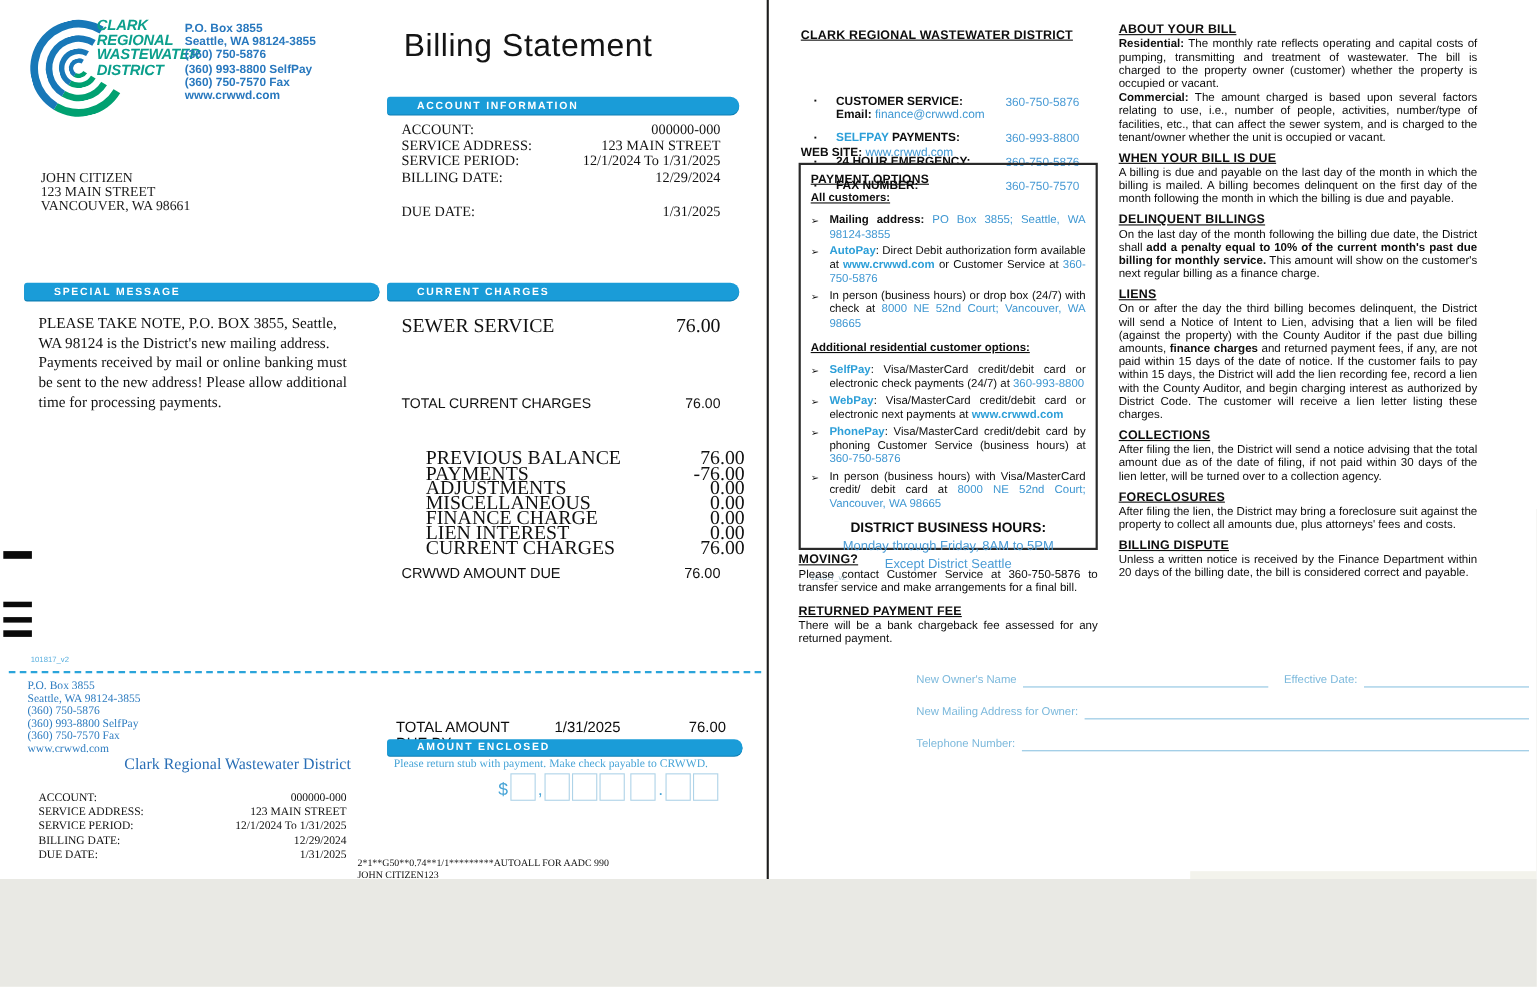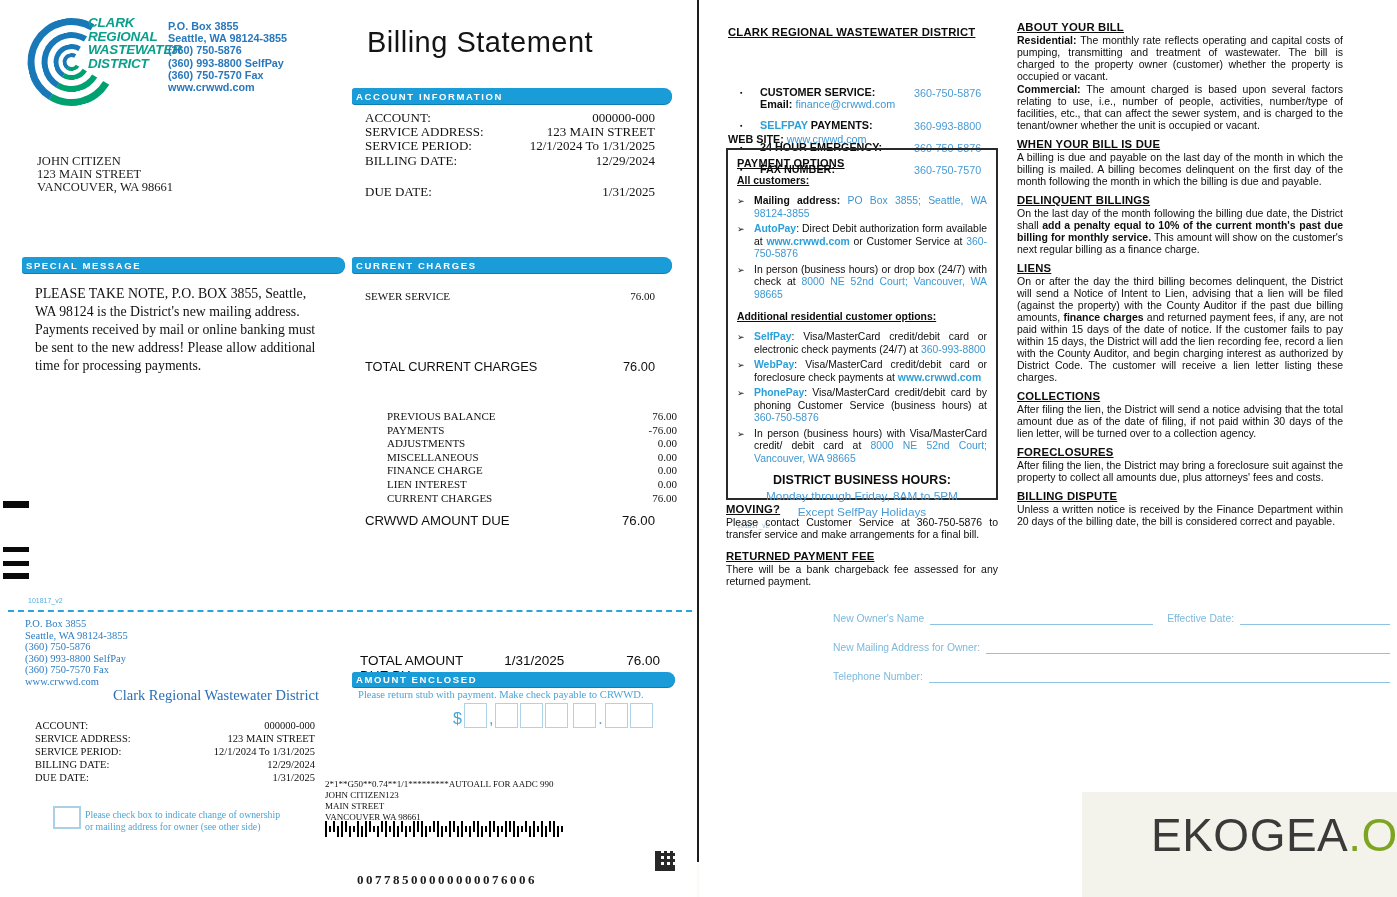--- a/index.html
+++ b/index.html
@@ -1,29 +1,29 @@
 <!DOCTYPE html>
 <html><head>
 <meta charset="utf-8">
 <style>
   html,body{margin:0;padding:0;background:#e9e9e4;}
-  #canvas{position:relative;width:1397px;height:897px;background:#fbfbf6;overflow:hidden;
+  #canvas{position:relative;width:1397px;height:799px;background:#fbfbf6;overflow:hidden;
           font-family:"Liberation Sans",sans-serif;color:#111;}
   .abs{position:absolute;}
   .leftpage{left:0;top:0;width:697px;height:897px;background:#fff;}
   .rightpage{left:699px;top:0;width:698px;height:897px;background:#fff;}
   .divider{left:697px;top:0;width:2px;height:862px;background:#1d1d1d;}
   .graypanel{left:1082px;top:792px;width:315px;height:105px;background:#f3f3ec;}
 
   .serif{font-family:"Liberation Serif",serif;}
 
   
   .hbar{height:16px;background:#1a9cd8;border-radius:3px 9px 9px 3px;color:#fff;
         font-weight:bold;font-size:9.5px;letter-spacing:1.6px;line-height:17px;
-        padding-left:4px;box-sizing:border-box;box-shadow:0 1px 0 #0e7fb4;}
+        padding-left:27px;box-sizing:border-box;box-shadow:0 1px 0 #0e7fb4;}
 
   
   .logobox{left:28px;top:10px;width:150px;height:110px;}
   .rings{position:absolute;left:0px;top:8px;width:88px;height:92px;transform:rotate(-14deg);}
   .ring{position:absolute;border-radius:50%;border-style:solid;
         border-top-color:#1878b8;border-left-color:#1878b8;border-bottom-color:#00a171;
         border-right-color:transparent;}
   .r1{left:0;top:0;width:74px;height:74px;border-width:7px;}
   .r2{left:14px;top:14px;width:48px;height:48px;border-width:6px;}
   .r3{left:26px;top:26px;width:26px;height:26px;border-width:5px;}
@@ -31,21 +31,21 @@
   .logotext{position:absolute;left:60px;top:6px;font-weight:bold;font-style:italic;
             font-size:13.5px;line-height:13.5px;color:#0b9f8c;letter-spacing:-0.2px;white-space:nowrap;}
 
   .hdrcontact{left:168px;top:20px;font-size:10.8px;line-height:12.2px;color:#2878be;font-weight:bold;}
   .title{left:367px;top:26px;font-size:29px;color:#141414;letter-spacing:0.5px;}
   .recipient{left:37px;top:155px;font-size:12.5px;line-height:13px;color:#1a1a1a;}
 
   .kv{display:flex;justify-content:space-between;font-size:13px;line-height:14.2px;}
   .kv .v{text-align:right;}
 
-  .chargerow{display:flex;justify-content:space-between;font-size:11px;line-height:13.6px;}
+  .chargerow{display:flex;justify-content:space-between;font-size:18px;line-height:13.6px;}
   .sansrow{font-family:"Liberation Sans",sans-serif;font-size:12.8px;}
 
   .regmark{left:3px;width:26px;background:#0a0a0a;}
   .versionnote{color:#57aede;font-size:7px;}
   .tearline{left:8px;top:610px;width:684px;border-top:2px dashed #2aa4da;}
 
   .stubcontact{left:25px;top:618px;font-size:10.5px;line-height:11.6px;color:#2d7cc0;}
   .districtname{left:113px;top:687px;font-size:14.5px;color:#2a6fb6;}
   .stubkv{display:flex;justify-content:space-between;font-size:10.5px;line-height:13px;}
   .chk{left:53px;top:806px;width:24px;height:19px;border:2px solid #a9d0e5;background:#fff;}
@@ -393,33 +393,33 @@
           <span class="arrow">➢</span>
           <span class="ptext"><span>In person (business hours) or drop box (24/7) with check at </span><span class="blue">8000 NE 52nd Court; Vancouver, WA  98665</span></span>
         </div>
       <div class="subhead" style="margin-top:10px;">Additional residential customer options:</div>
       <div class="pitem">
           <span class="arrow">➢</span>
           <span class="ptext"><span class="bb">SelfPay</span><span>:  Visa/MasterCard credit/debit card or electronic check payments (24/7) at </span><span class="blue">360-993-8800</span></span>
         </div>
       <div class="pitem">
           <span class="arrow">➢</span>
-          <span class="ptext"><span class="bb">WebPay</span><span>:  Visa/MasterCard credit/debit card or foreclosure check payments at </span><span class="bb">www.crwwd.com</span></span>
+          <span class="ptext"><span class="bb">WebPay</span><span>:  Visa/MasterCard credit/debit card or electronic next payments at </span><span class="bb">www.crwwd.com</span></span>
         </div>
       <div class="pitem">
           <span class="arrow">➢</span>
           <span class="ptext"><span class="bb">PhonePay</span><span>:  Visa/MasterCard credit/debit card by phoning Customer Service (business hours) at </span><span class="blue">360-750-5876</span></span>
         </div>
       <div class="pitem">
           <span class="arrow">➢</span>
           <span class="ptext"><span>In person (business hours) with Visa/MasterCard credit/ debit card at </span><span class="blue">8000 NE 52nd Court; Vancouver, WA 98665</span></span>
         </div>
       <div class="hourstitle">DISTRICT BUSINESS HOURS:</div>
       <div class="hoursline">Monday through Friday, 8AM to 5PM</div>
-      <div class="hoursline">Except SelfPay Holidays</div>
+      <div class="hoursline">Except District Seattle</div>
       <div style="font-size:6.5px;color:#9db9cb;margin-top:2px;">101817_v2</div>
     </div>
 
     <div class="abs" style="left:27px;top:503px;width:272px;">
       <div class="rsec">
         <span class="rhead">MOVING?</span>
         <p>Please contact Customer Service at 360-750-5876 to transfer service and make arrangements for a final bill.</p>
       </div>
       <div class="rsec" style="margin-top:10px;">
         <span class="rhead">RETURNED PAYMENT FEE</span>

